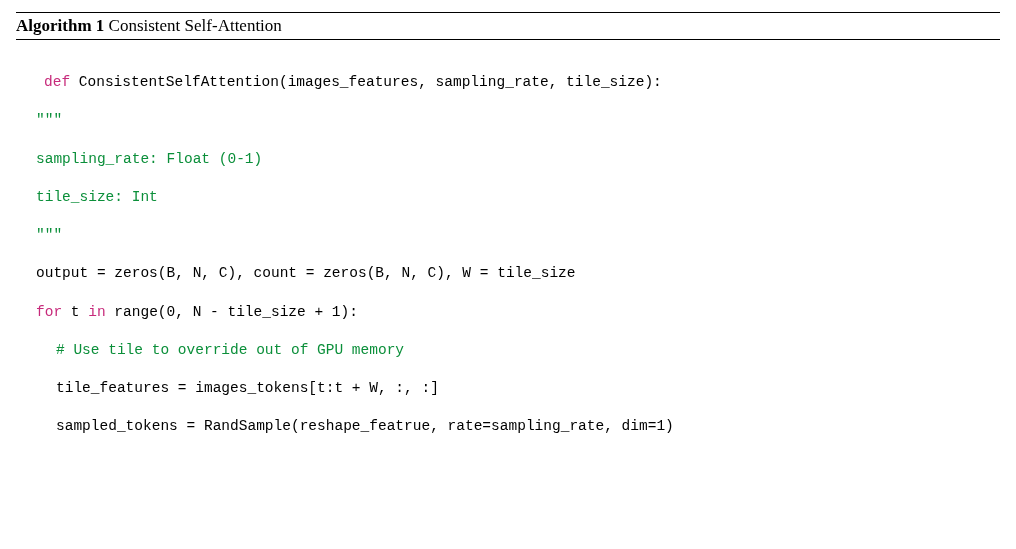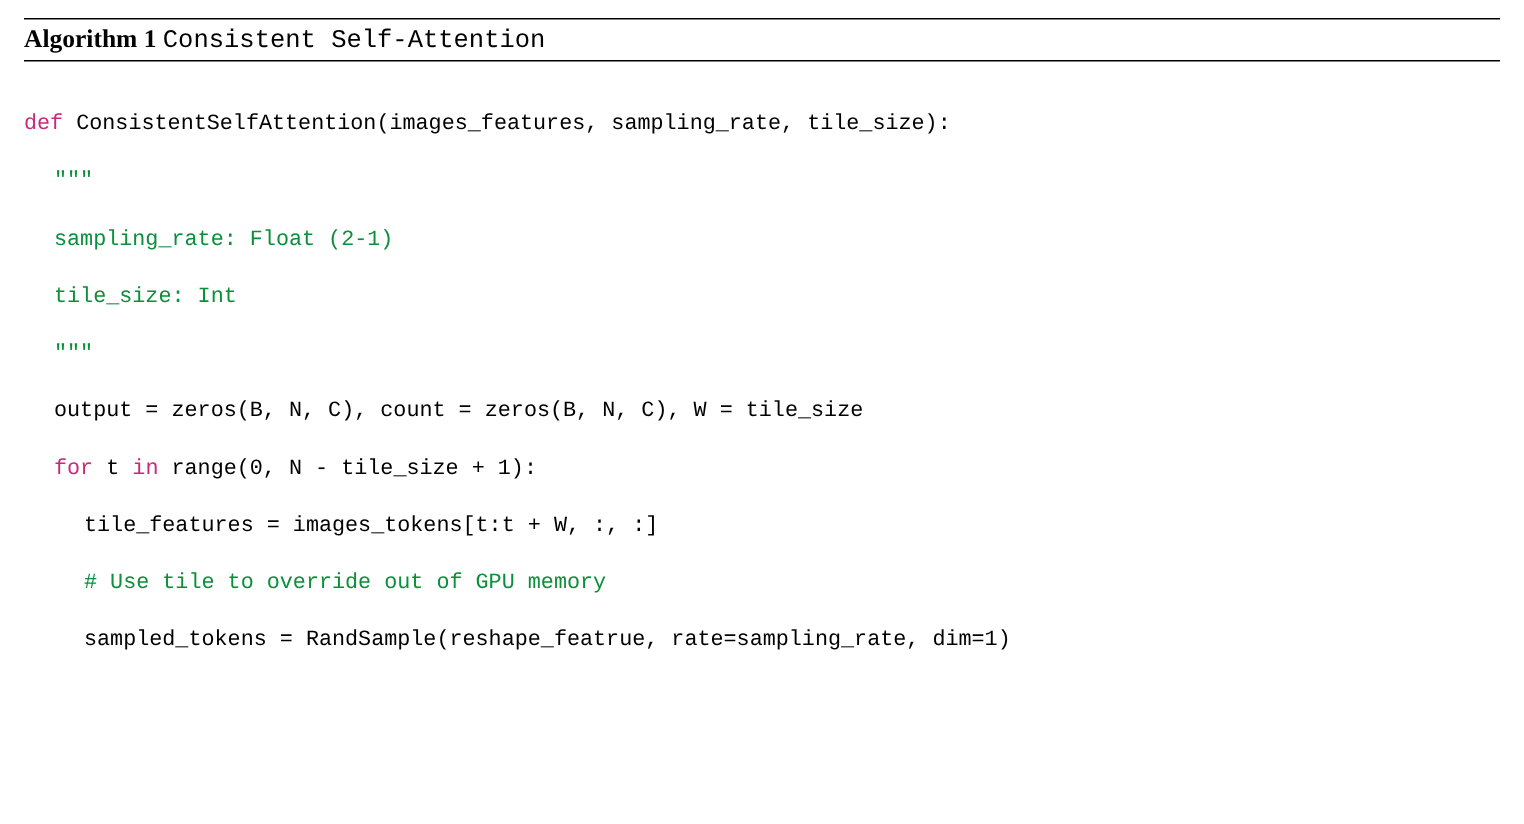--- a/index.html
+++ b/index.html
@@ -19,56 +19,55 @@
       border-bottom: 1px solid #000;
       padding: 3px 0;
       font-family: Georgia, "Times New Roman", serif;
       font-size: 17px;
     }
     .algo-header .num {
       font-weight: bold;
     }
     .algo-header .title {
       font-weight: normal;
-      font-family: Liberation Mono, monospace;
     }
     .algo-body {
       padding-top: 14px;
       padding-bottom: 10px;
       border-bottom: 1.5px solid #000;
       font-size: 14.5px;
       line-height: 1.32;
       white-space: pre;
     }
     .kw { color: #c72a7b; }
     .str { color: #0b8f3a; }
     .com { color: #0b8f3a; }
     .txt { color: #000; }
     .indent1 { padding-left: 20px; display: block; }
     .indent2 { padding-left: 40px; display: block; }
-    .codeline { display: block; }
+    .codeline { display: block; margin-left: 28px; }
   </style>
 </head>
 <body>
 
 <div class="algo-header">
   <span class="num">Algorithm 1</span>
   <span> </span><span class="title">Consistent Self-Attention</span>
 </div>
 
 <div class="algo-body">
 <span class="codeline"><span class="kw">def</span><span class="txt"> ConsistentSelfAttention(images_features, sampling_rate, tile_size):</span></span>
 <span class="indent1 str">"""</span>
-<span class="indent1 str">sampling_rate: Float (2-1)</span>
+<span class="indent1 str">sampling_rate: Float (0-1)</span>
 <span class="indent1 str">tile_size: Int</span>
 <span class="indent1 str">"""</span>
 <span class="indent1 txt">output = zeros(B, N, C), count = zeros(B, N, C), W = tile_size</span>
 <span class="indent1"><span class="kw">for</span><span class="txt"> t </span><span class="kw">in</span><span class="txt"> range(0, N - tile_size + 1):</span></span>
+<span class="indent2 com"># Use tile to override out of GPU memory</span>
 <span class="indent2 txt">tile_features = images_tokens[t:t + W, :, :]</span>
-<span class="indent2 com"># Use tile to override out of GPU memory</span>
 <span class="indent2 txt">sampled_tokens = RandSample(reshape_featrue, rate=sampling_rate, dim=1)</span>
 <span class="indent2 txt"></span>
 
 
 
 <span class="indent2 txt"></span>
 
 
 
 

